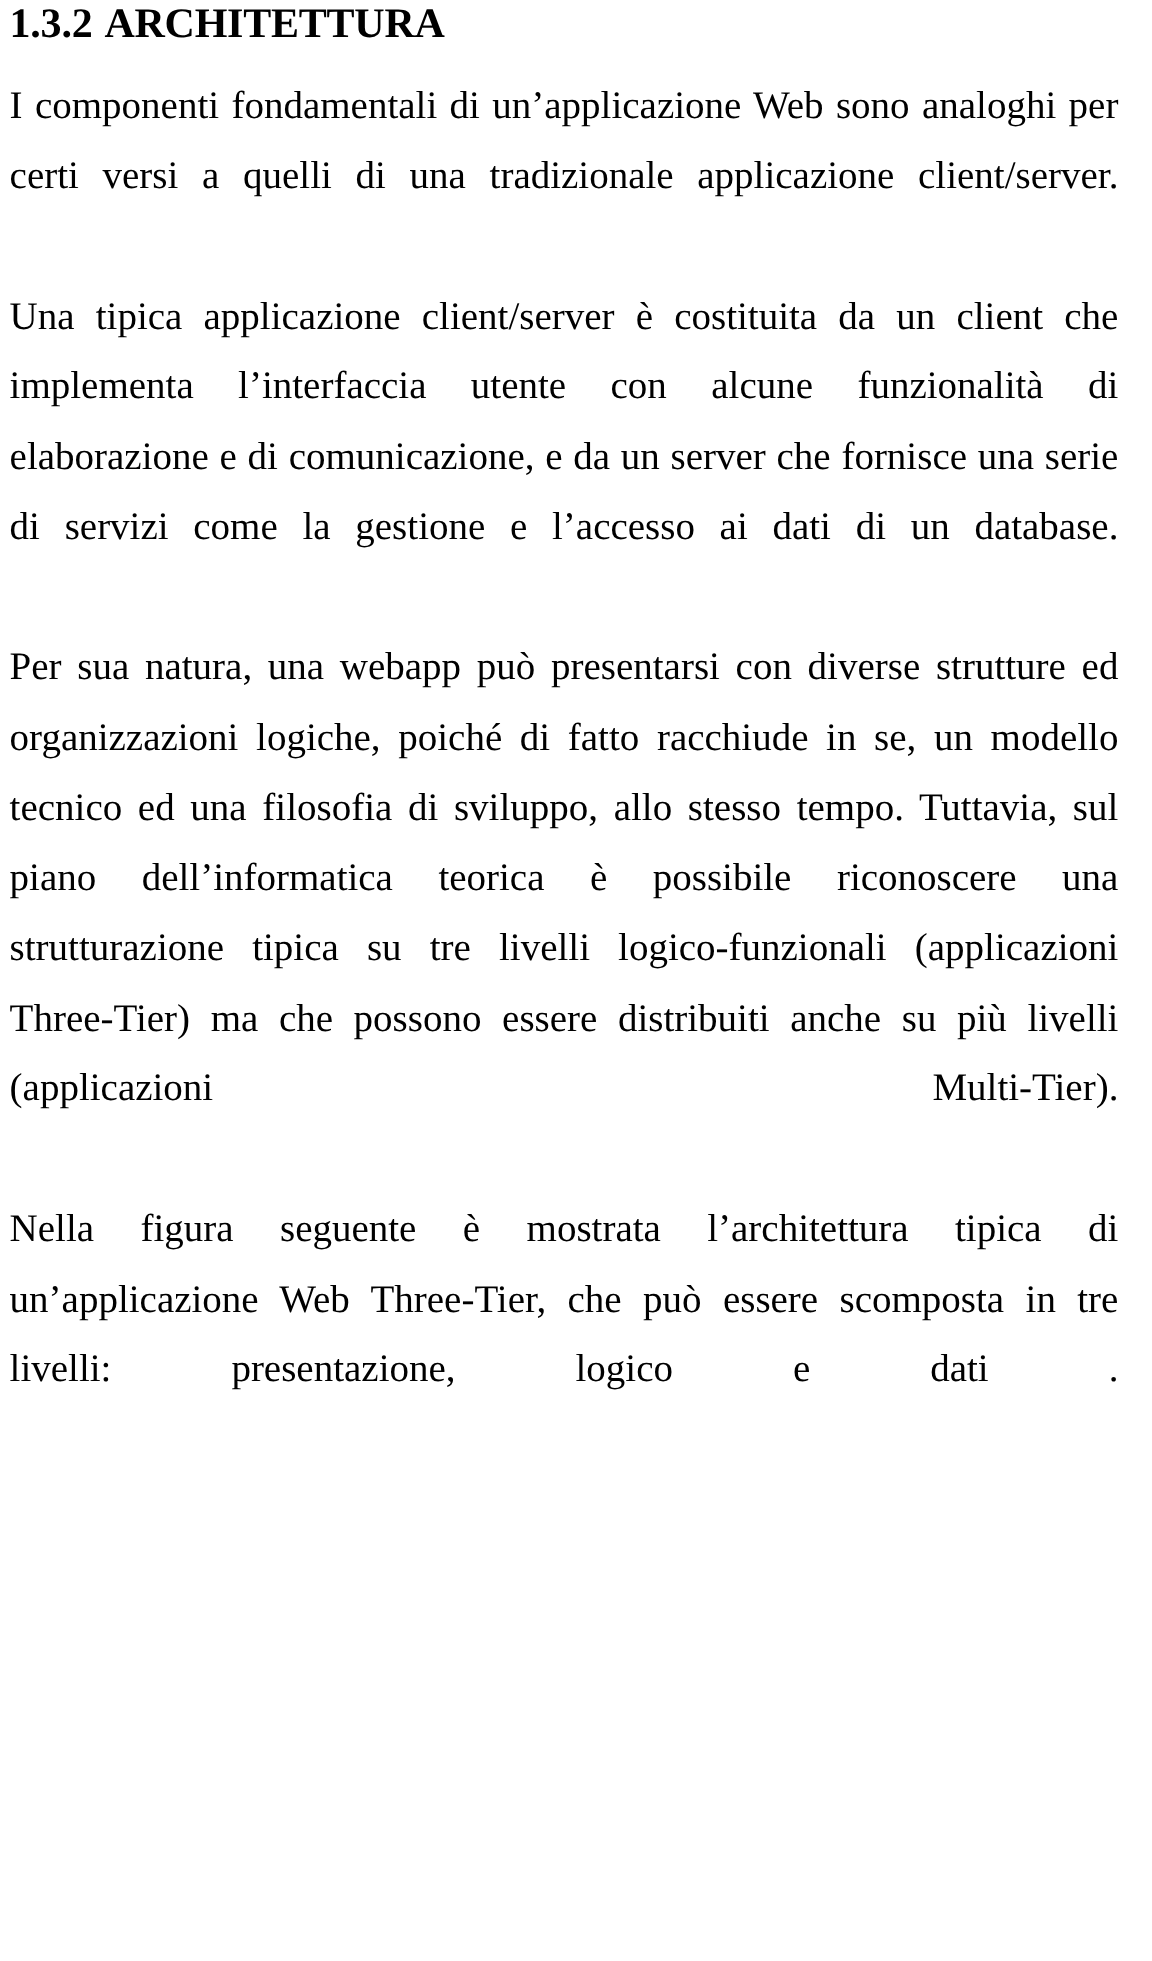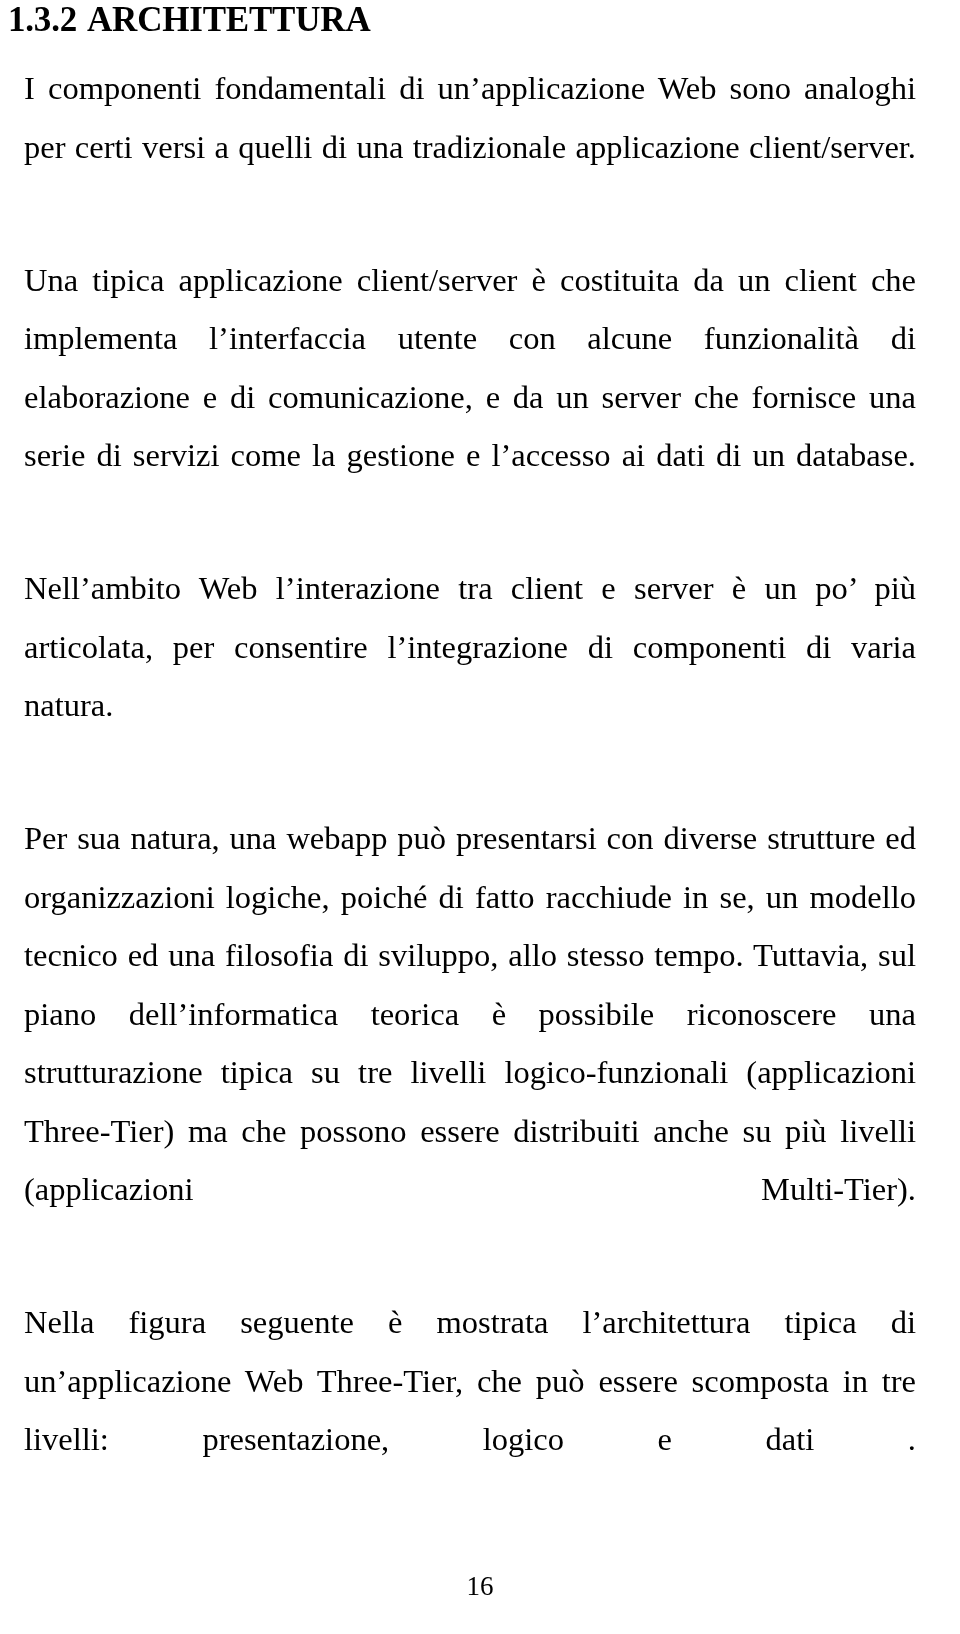--- a/index.html
+++ b/index.html
@@ -38,21 +38,21 @@
   }
   .heading .ttl {
     font-variant: small-caps;
     margin-left: 10px;
   }
   
   .body-block {
     margin-top: 22px;
   }
   p.para {
-    margin: 16px;
+    margin: 0;
     font-size: 32.5px;
     line-height: 58.5px;
     text-align: justify;
     text-justify: inter-word;
     -webkit-hyphens: none;
     hyphens: none;
   }
   
   p.para::after {
     content: "";
@@ -75,22 +75,18 @@
 
 <div class="page">
 
   <h1 class="heading">
     <span class="num">1.3.2</span><span class="ttl">ARCHITETTURA</span>
   </h1>
 
   <div class="body-block">
     <p class="para">I componenti fondamentali di un’applicazione Web sono analoghi per certi versi a quelli di una tradizionale applicazione client/server.</p>
     <p class="para">Una tipica applicazione client/server è costituita da un client che implementa l’interfaccia utente con alcune funzionalità di elaborazione e di comunicazione, e da un server che fornisce una serie di servizi come la gestione e l’accesso ai dati di un database.</p>
-    <p class="para">Nell’ambito Web l’interazione tra client e server è un po’ più articolata, per consentire l’integrazione di componenti di varia natura.</p>
     <p class="para">Per sua natura, una webapp può presentarsi con diverse strutture ed organizzazioni logiche, poiché di fatto racchiude in se, un modello tecnico ed una filosofia di sviluppo, allo stesso tempo. Tuttavia, sul piano dell’informatica teorica è possibile riconoscere una strutturazione tipica su tre livelli logico-funzionali (applicazioni Three-Tier) ma che possono essere distribuiti anche su più livelli (applicazioni Multi-Tier).</p>
     <p class="para">Nella figura seguente è mostrata l’architettura tipica di un’applicazione Web Three-Tier, che può essere scomposta in tre livelli: presentazione, logico e dati .</p>
   </div>
 
-  <div class="footer">
-    <span>16</span>
-  </div>
 
 </div>
 
 </body></html>

